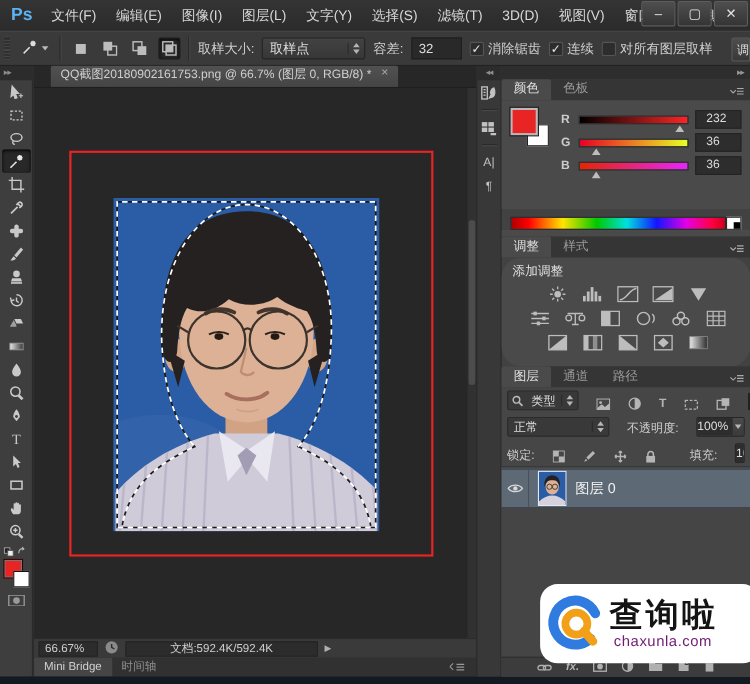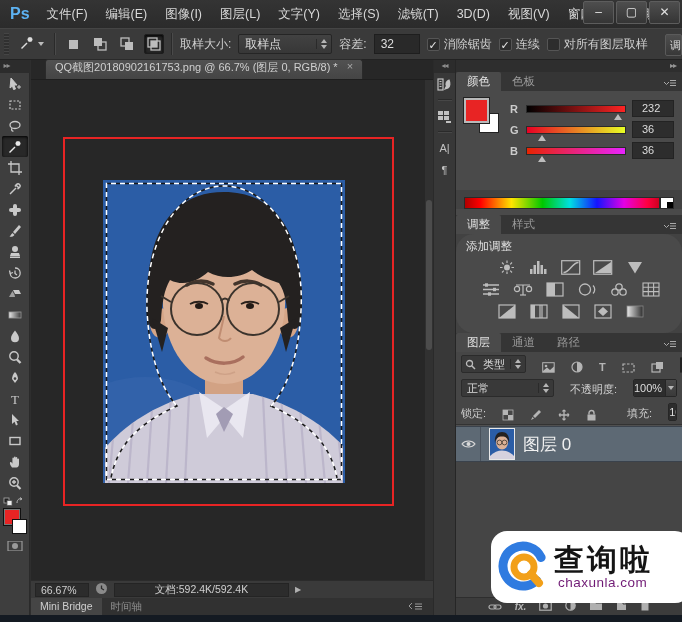--- a/index.html
+++ b/index.html
@@ -126,21 +126,21 @@
   .filter-toggle { margin-left:auto; width:9px; height:16px; background:linear-gradient(#c03a2e 0 45%,#2c2c2c 45%); border:1px solid #222; border-radius:2px; }
   .lbl11 { font-size:11px; color:#cfcfcf; white-space:nowrap; }
   .val-combo { display:flex; height:18px; border:1px solid #262626; border-radius:2px; overflow:hidden; }
   .val-combo .v { width:36px; background:#2d2d2d; color:#ddd; font-size:11px; line-height:16px; text-align:right; padding-right:3px; }
   .val-combo .b { width:13px; background:linear-gradient(#4a4a4a,#3a3a3a); display:flex; align-items:center; justify-content:center; border-left:1px solid #262626; }
   .hr { border-top:1px solid #333; border-bottom:1px solid #505050; height:2px; }
   .layer-row { height:36px; background:#5d6974; border-top:1px solid #3a424c; border-bottom:1px solid #3a424c;
                display:flex; align-items:center; }
   .eye-cell { width:25px; align-self:stretch; border-right:1px solid #49525c; display:flex; align-items:center; justify-content:center; }
   .layer-thumb { width:26px; height:32px; border:1px solid #e8e8e8; margin:0 8px; background:#2b5da6; }
-  .layer-name { font-size:17px; color:#f0f0f0; }
+  .layer-name { font-size:13px; color:#f0f0f0; }
   .layer-empty { flex:1; background:#454545; }
   .layers-bottom { height:18px; background:#3c3c3c; border-top:1px solid #2e2e2e; display:flex; align-items:center; justify-content:center; gap:13px; }
   .fxtxt { font-size:10px; color:#b5b5b5; font-style:italic; font-weight:bold; }
 
   
   .watermark { position:absolute; left:491px; top:531px; width:200px; height:72px; background:#fff;
                border-radius:16px; z-index:60; display:flex; align-items:center; padding-left:5px; }
   .wm-text { display:flex; flex-direction:column; margin-left:2px; }
   .wm-title { font-size:30px; font-weight:bold; color:#141414; letter-spacing:3px; line-height:1.05; }
   .wm-domain { font-size:13.5px; color:#701a75; letter-spacing:0.5px; padding-left:4px; }

